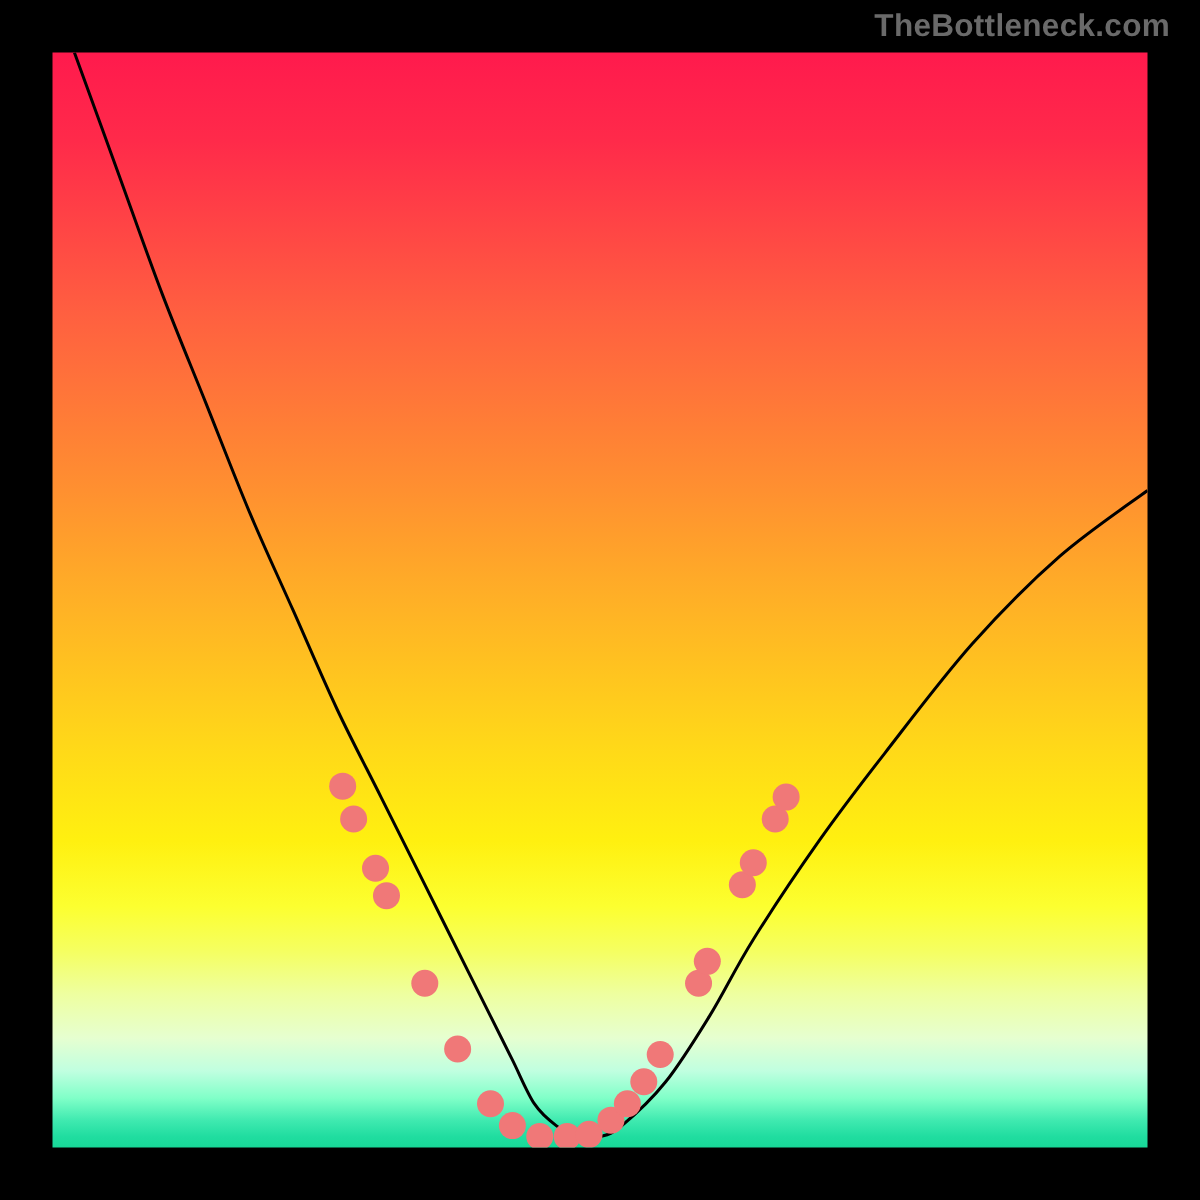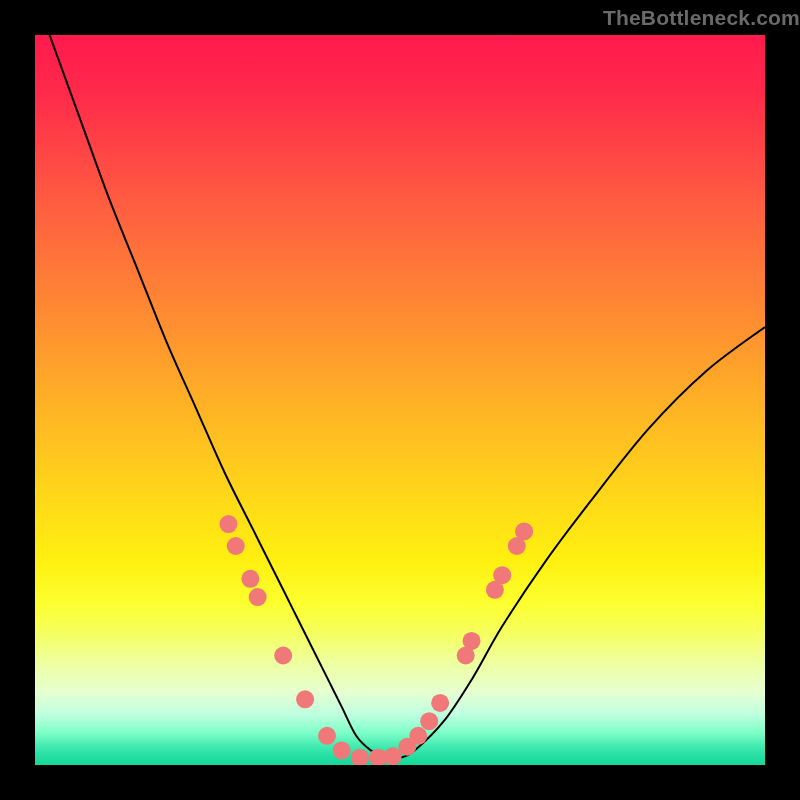--- a/index.html
+++ b/index.html
@@ -42,21 +42,21 @@
       #c0ffe0 93%,
       #80ffc8 95.5%,
       #40eab0 97.5%,
       #20dda0 99%,
       #18d898 100%
     );
   }
   .watermark {
     position: absolute;
     top: 6px;
-    right: 0;
+    right: 20px;
     font-size: 21px;
     font-weight: 600;
     color: #6a6a6a;
     letter-spacing: 0.2px;
     font-family: Arial, sans-serif;
   }
   svg.curve {
     position: absolute;
     left: 0;
     top: 0;

